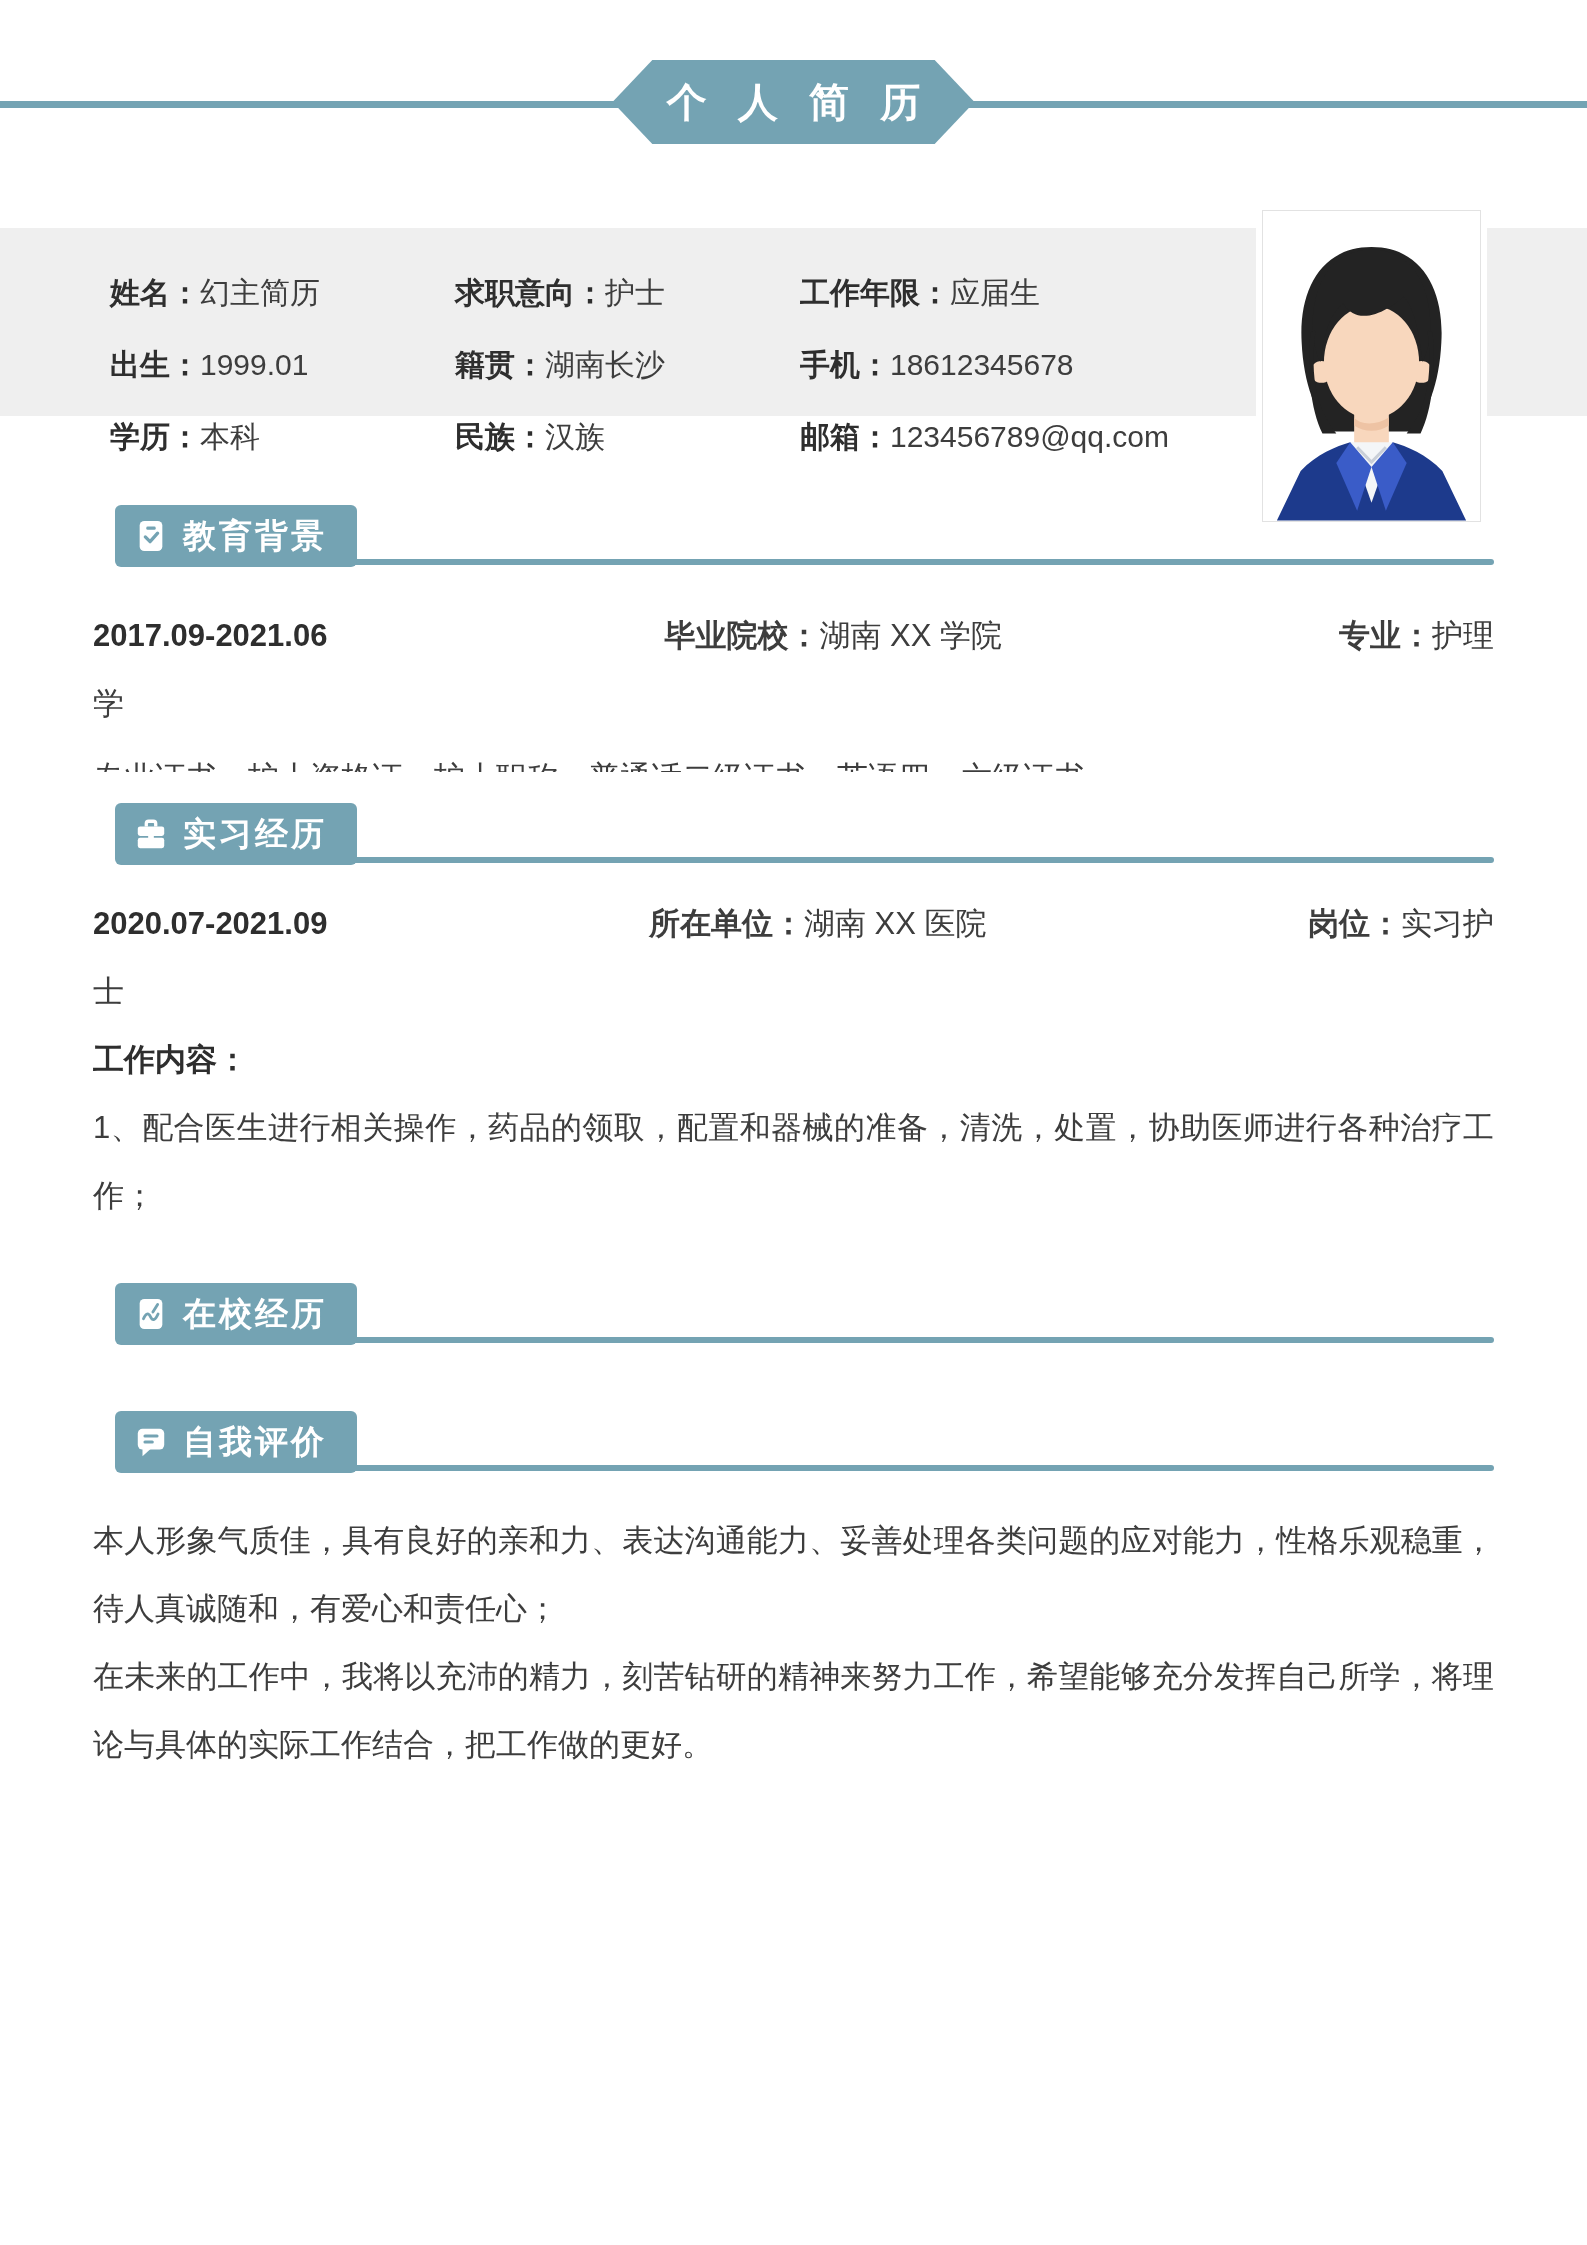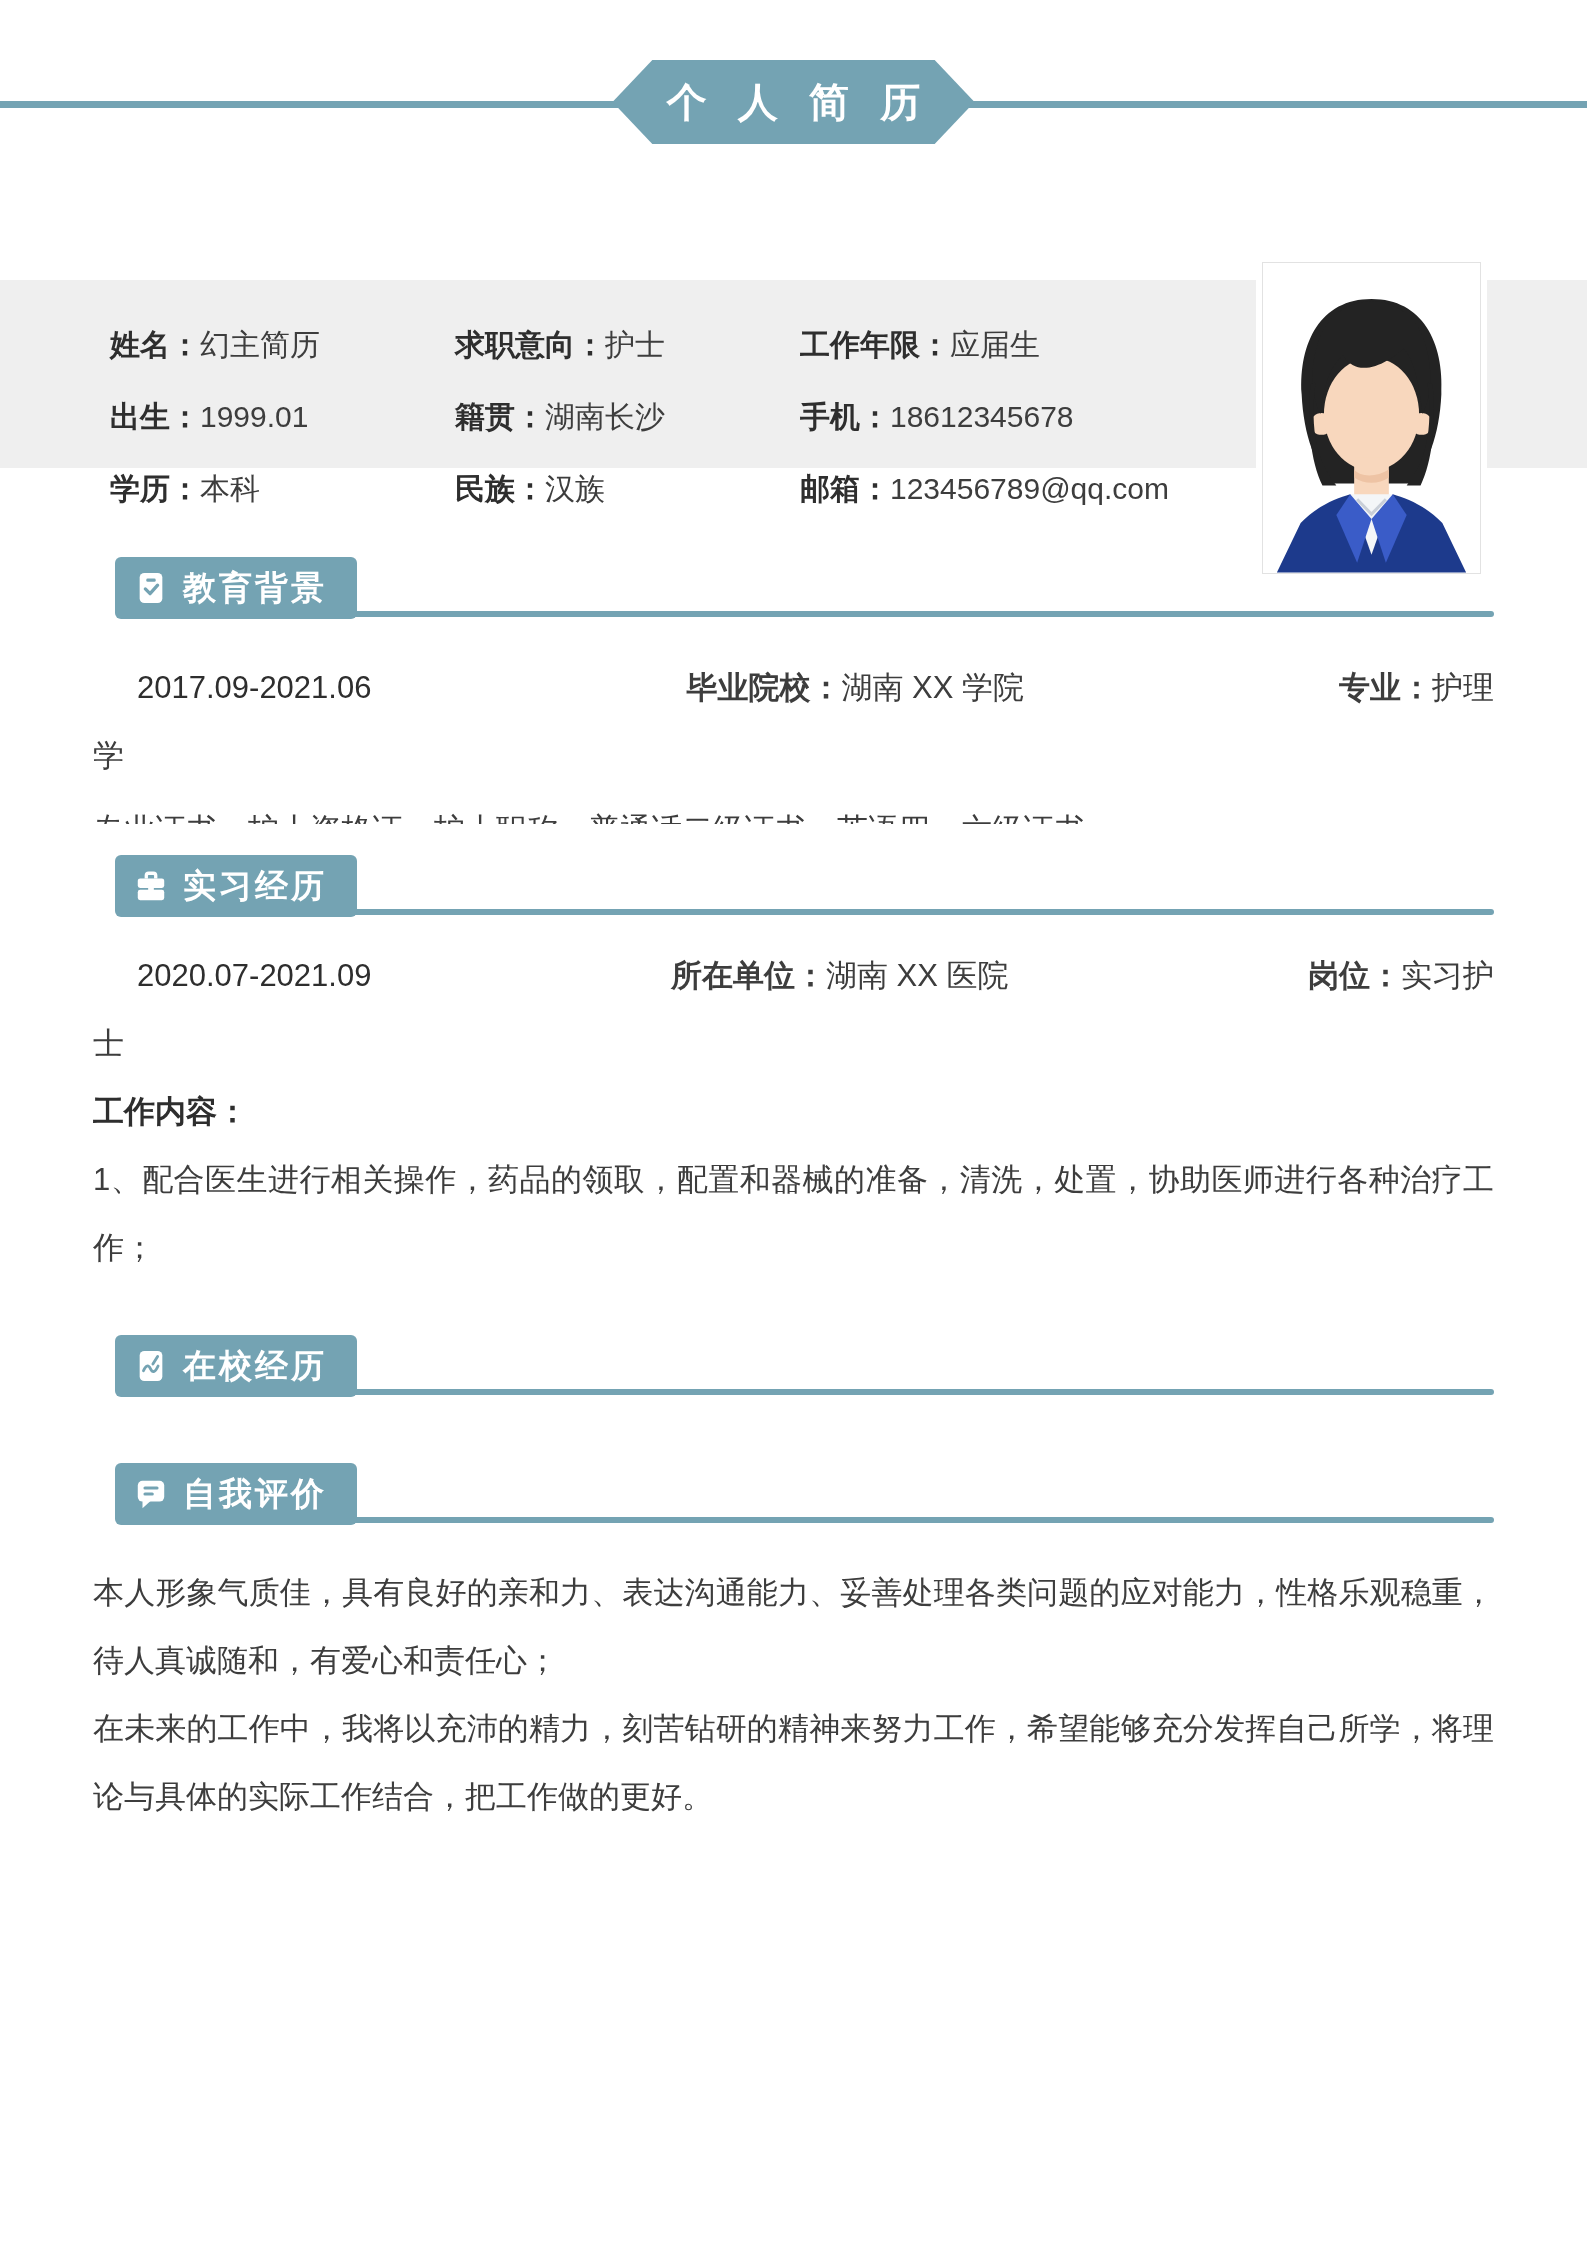--- a/index.html
+++ b/index.html
@@ -1,21 +1,21 @@
 <!DOCTYPE html>
 <html lang="zh"><head>
 <meta charset="utf-8">
 <style>
   * { margin:0; padding:0; box-sizing:border-box; }
   html,body { background:#ffffff; }
   body { font-family:"Liberation Sans","DejaVu Sans",sans-serif; color:#3d3d3d; }
   .page { position:relative; width:1587px; height:2245px; background:#ffffff; overflow:hidden; }
 
   
-  .top-area { position:relative; height:280px; }
+  .top-area { position:relative; height:228px; }
   .top-rule { position:absolute; left:0; right:0; top:101px; height:7px; background:var(--accent); }
   .ribbon { position:absolute; left:50%; top:60px; transform:translateX(-50%);
             width:362px; height:84px; background:var(--accent);
             clip-path:polygon(11% 0, 89% 0, 100% 50%, 89% 100%, 11% 100%, 0 50%);
             display:flex; align-items:center; justify-content:center;
             color:#ffffff; font-size:40px; font-weight:700; letter-spacing:10px; padding-left:10px; }
 
   
   .band { position:relative; background:#efefef; height:188px; }
   .info-grid { position:absolute; left:110px; top:48px; display:grid;
@@ -30,21 +30,21 @@
   .sec { position:relative; height:62px; }
   .sec-rule { position:absolute; left:24px; right:0; bottom:2px; height:6px; background:var(--accent); border-radius:3px; }
   .sec-tab { position:absolute; left:22px; top:0; height:62px; display:inline-flex; align-items:center; gap:15px;
              padding:0 30px 0 19px; background:var(--accent); border-radius:6px; z-index:2; }
   .sec-tab .ttl { color:#ffffff; font-size:33px; font-weight:700; letter-spacing:3px; }
   .sec-tab svg { display:block; }
 
   .line { font-size:31px; line-height:68px; }
   .row3 { display:flex; justify-content:space-between; align-items:baseline; }
   .b { font-weight:700; color:#2e2e2e; }
-  .date { font-weight:400; color:#2e2e2e;margin-left:44px; }
+  .date { font-weight:700; color:#2e2e2e; }
   .clip-line { height:16px; overflow:hidden; margin-top:18px; }
   .clip-line p { font-size:31px; line-height:44px; }
   .para { font-size:31px; line-height:68px; text-align:justify; }
 
   .mt-sec1 { margin-top:89px; }
   .mt-eduline { margin-top:35px; }
   .mt-sec2 { margin-top:31px; }
   .mt-intline { margin-top:25px; }
   .mt-sec3 { margin-top:53px;font-family:Liberation Serif, serif; }
   .mt-campus { margin-top:52px; }

